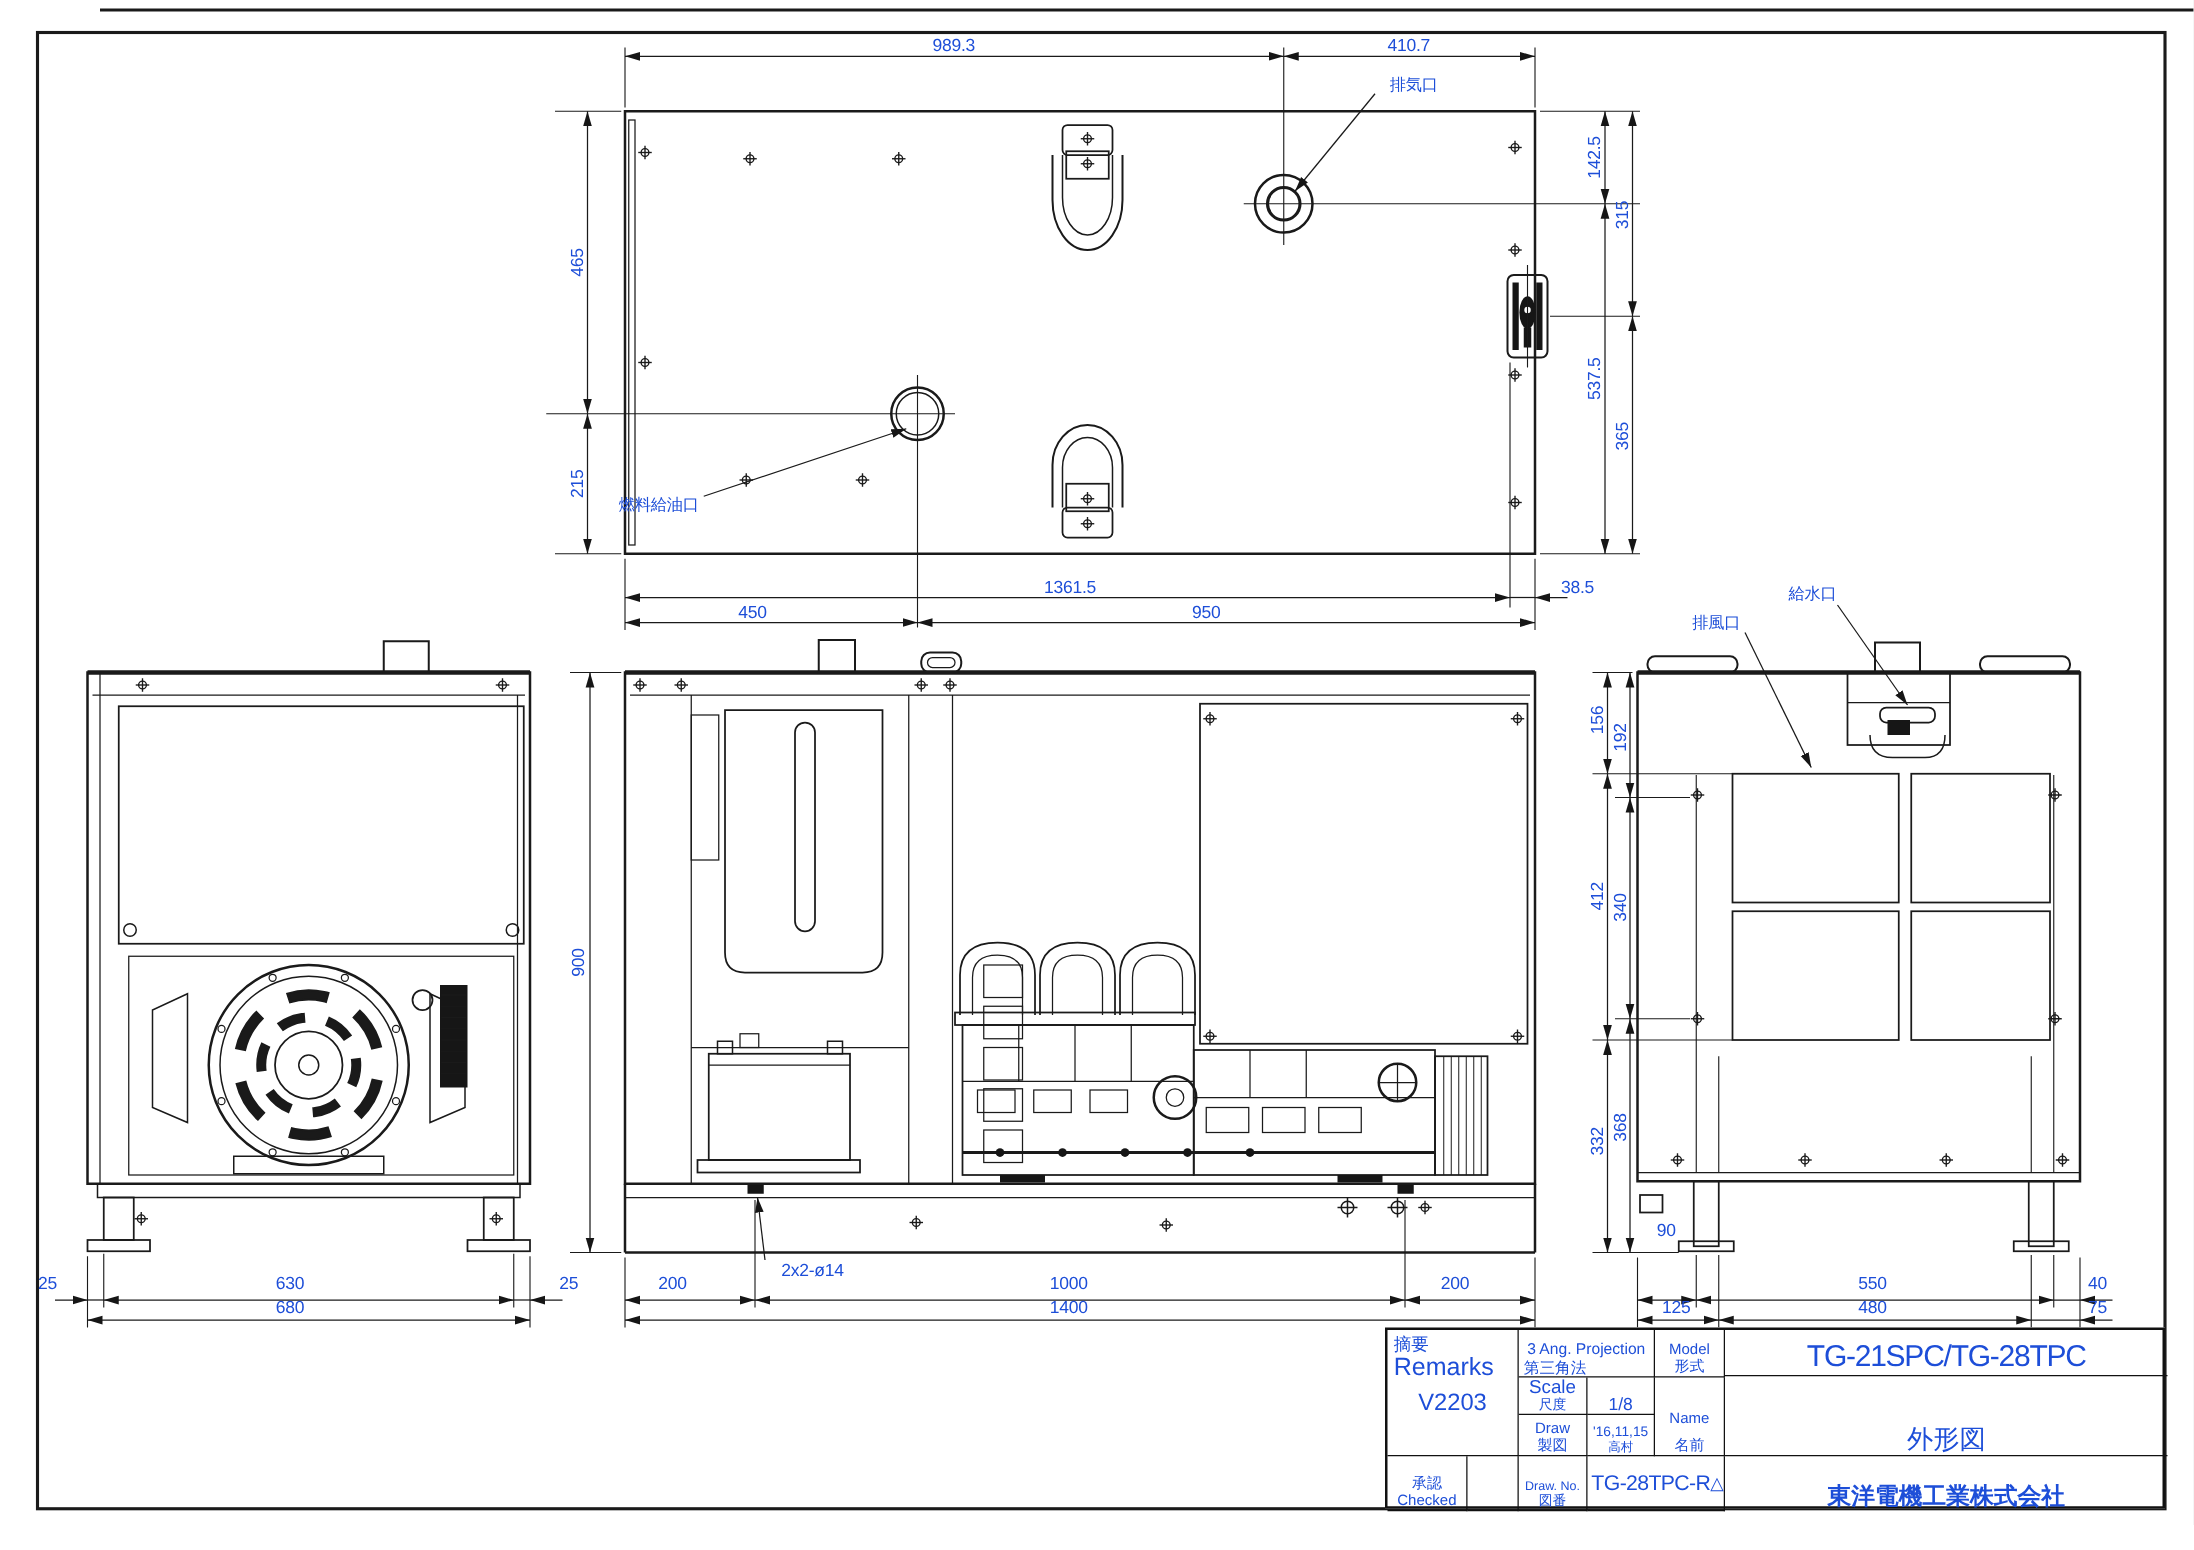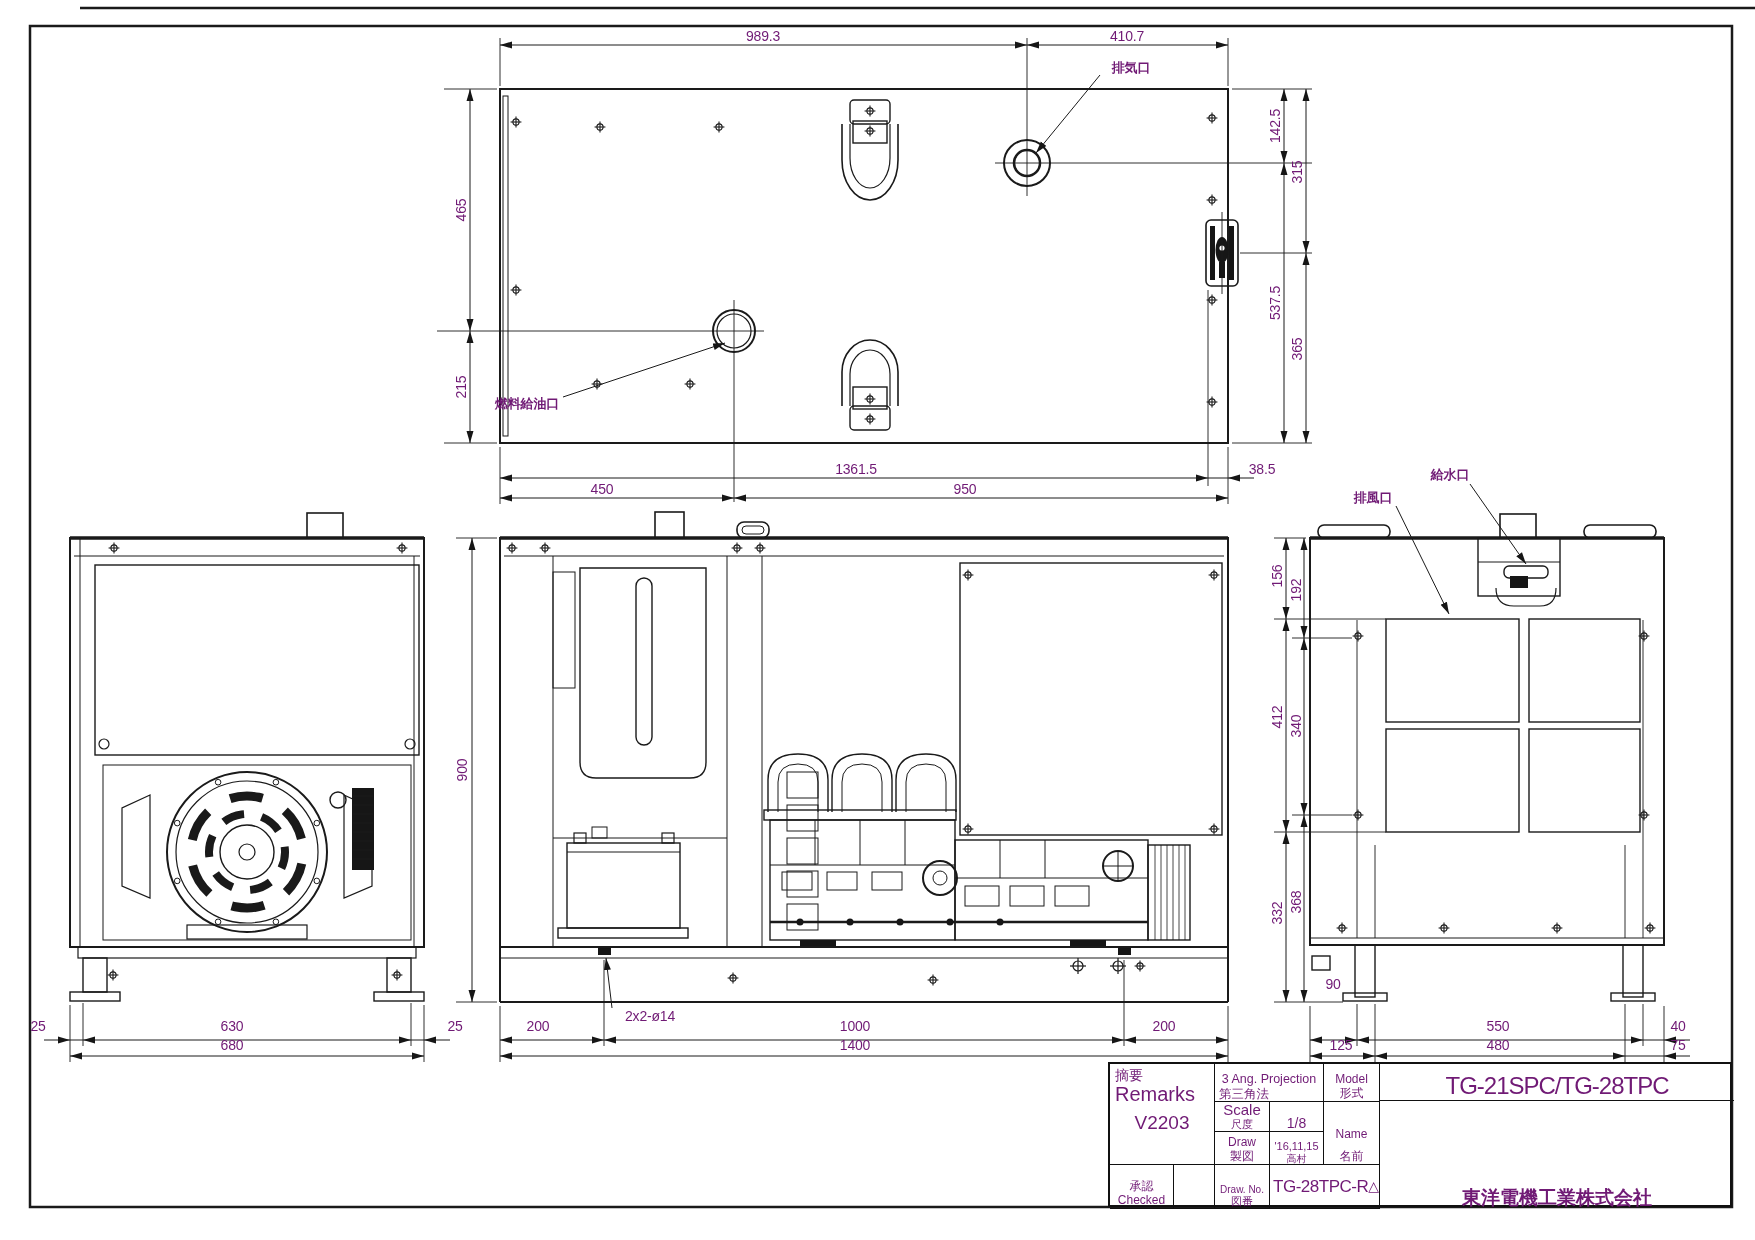--- a/index.html
+++ b/index.html
@@ -1,27 +1,27 @@
 <!DOCTYPE html>
 <html><head>
 <meta charset="utf-8">
 <style>
   html,body{margin:0;padding:0;background:#e8e8e8;}
   #sheet{position:relative;width:1755px;height:1240px;background:#ffffff;overflow:hidden;
-         font-family:"Liberation Sans","DejaVu Sans",sans-serif;color:#701a75;}
+         font-family:"Liberation Sans","DejaVu Sans",sans-serif;color:#1d4ed8;}
   #lines{position:absolute;left:0;top:0;}
   svg *{fill:none;stroke:#1a1a1a;}
   .s08{stroke-width:0.8}.s1{stroke-width:1}.s12{stroke-width:1.2}.s14{stroke-width:1.4}
   .s16{stroke-width:1.6}.s2{stroke-width:2}.s25{stroke-width:2.5}.s35{stroke-width:3.5}
   .x{stroke-width:0.9}.d{stroke-width:1}
   .f{fill:#161616;stroke:none}
   .t{position:absolute;transform:translate(-50%,-50%);white-space:nowrap;
      font-size:14px;font-weight:500;letter-spacing:-0.2px;}
   .rot{transform:translate(-50%,-50%) rotate(-90deg);}
-  .lbl{font-size:13px;font-weight:700;}
+  .lbl{font-size:13px;font-weight:400;}
   
   #tb{position:absolute;left:1108px;top:1062px;width:624px;height:145px;border:2.5px solid #111;box-sizing:border-box;background:#fff;}
   .cell{position:absolute;box-sizing:border-box;border-right:1.5px solid #111;border-bottom:1.5px solid #111;
         display:flex;flex-direction:column;align-items:center;justify-content:flex-end;line-height:1.15;}
   .cell .en{font-size:12px}.cell .jp{font-size:12px}
   .vbig{font-size:24px;letter-spacing:-1px;font-weight:500;}
 </style>
 </head>
 <body>
 
@@ -486,18 +486,21 @@
     <span class="en">Model</span>
     <span class="jp">形式</span>
   </div>
   <div class="cell" style="left:270px;top:0;width:354px;height:37px;border-right:none">
     <span class="vbig">TG-21SPC/TG-28TPC</span>
   </div>
   <div class="cell" style="left:214px;top:38px;width:56px;height:63px">
     <span class="en">Name</span>
     <span class="jp" style="margin-top:8px">名前</span>
   </div>
+  <div class="cell" style="left:270px;top:38px;width:354px;height:63px;border-right:none">
+    <span style="font-size:21px">外形図</span>
+  </div>
   <div class="cell" style="left:270px;top:101px;width:354px;height:44px;border-right:none;border-bottom:none">
     <span style="font-size:19px;font-weight:700">東洋電機工業株式会社</span>
   </div>
 </div>
 
 </div>
 
 </body></html>

